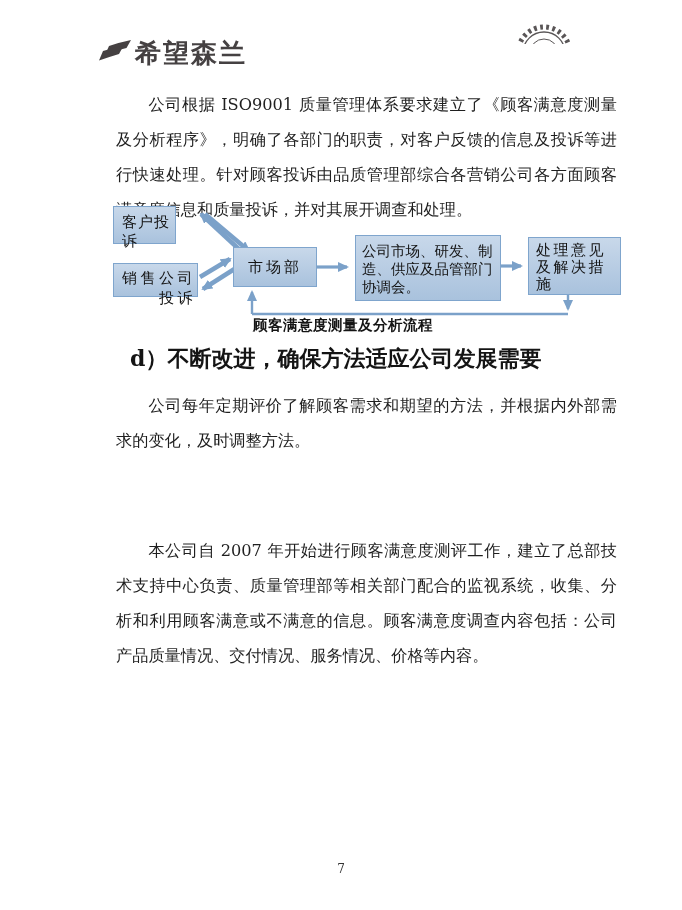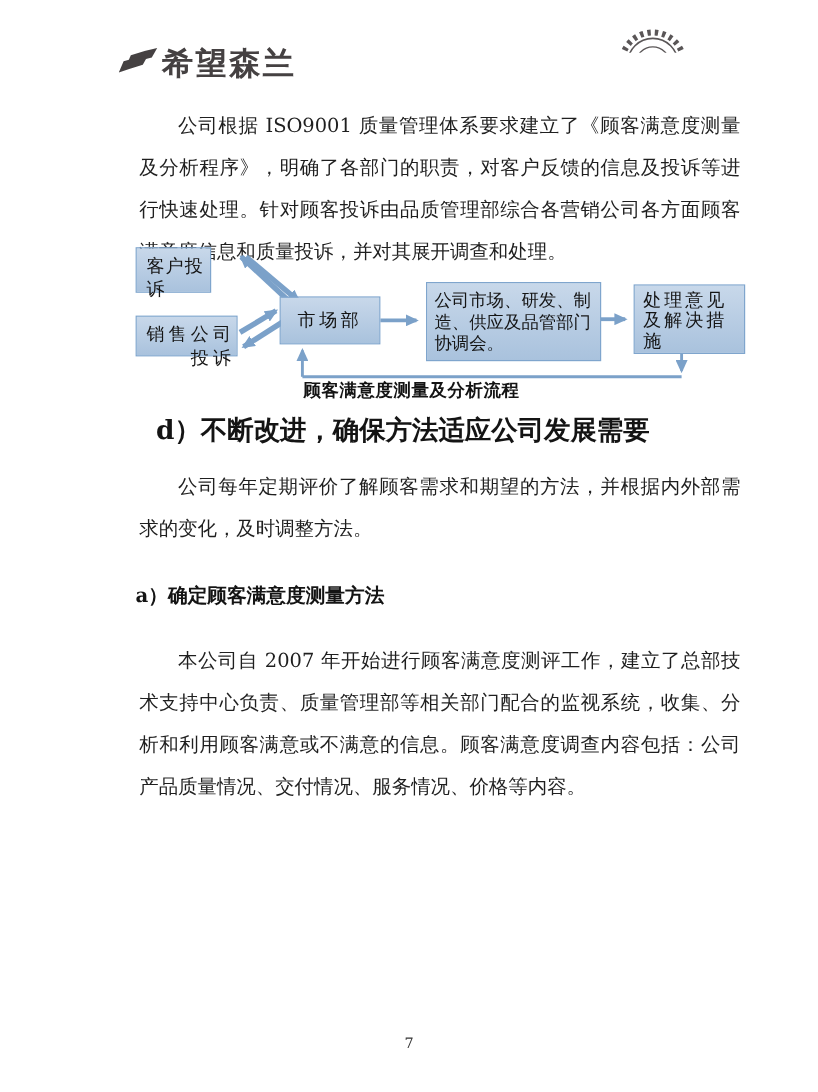--- a/index.html
+++ b/index.html
@@ -93,17 +93,16 @@
     <div class="fc-box b1">客户投诉</div>
     <div class="fc-box b2">销售公司投诉</div>
     <div class="fc-box b3">市场部</div>
     <div class="fc-box b4">公司市场、研发、制造、供应及品管部门协调会。</div>
     <div class="fc-box b5">处理意见及解决措施</div>
     <div class="fc-caption">顾客满意度测量及分析流程</div>
   </div>
 
   <h3 class="hd h-d">d）不断改进，确保方法适应公司发展需要</h3>
   <p class="body-p p2">公司每年定期评价了解顾客需求和期望的方法，并根据内外部需求的变化，及时调整方法。</p>
-  <h3 class="hd h-a">a）确定顾客满意度测量方法</h3>
   <p class="body-p p3">本公司自 2007 年开始进行顾客满意度测评工作，建立了总部技术支持中心负责、质量管理部等相关部门配合的监视系统，收集、分析和利用顾客满意或不满意的信息。顾客满意度调查内容包括：公司产品质量情况、交付情况、服务情况、价格等内容。</p>
 
   <div class="page-number">7</div>
 </div>
 
 </body></html>

